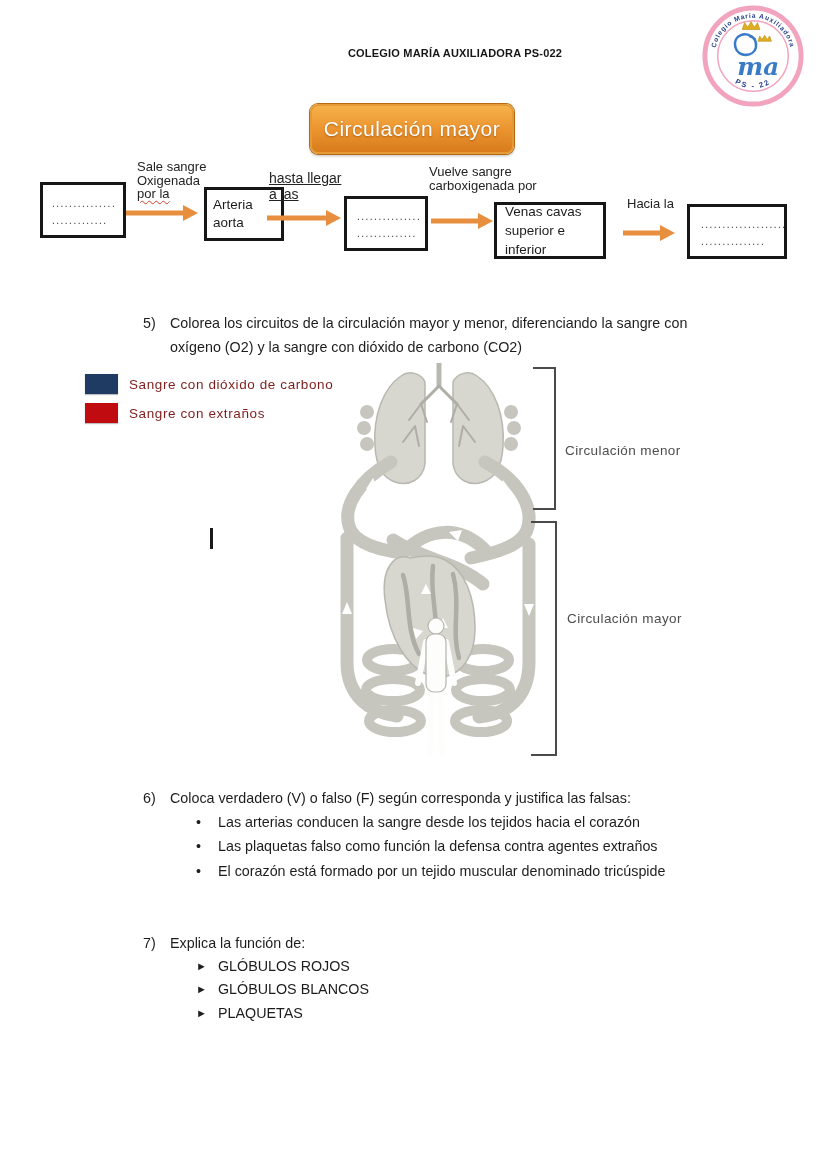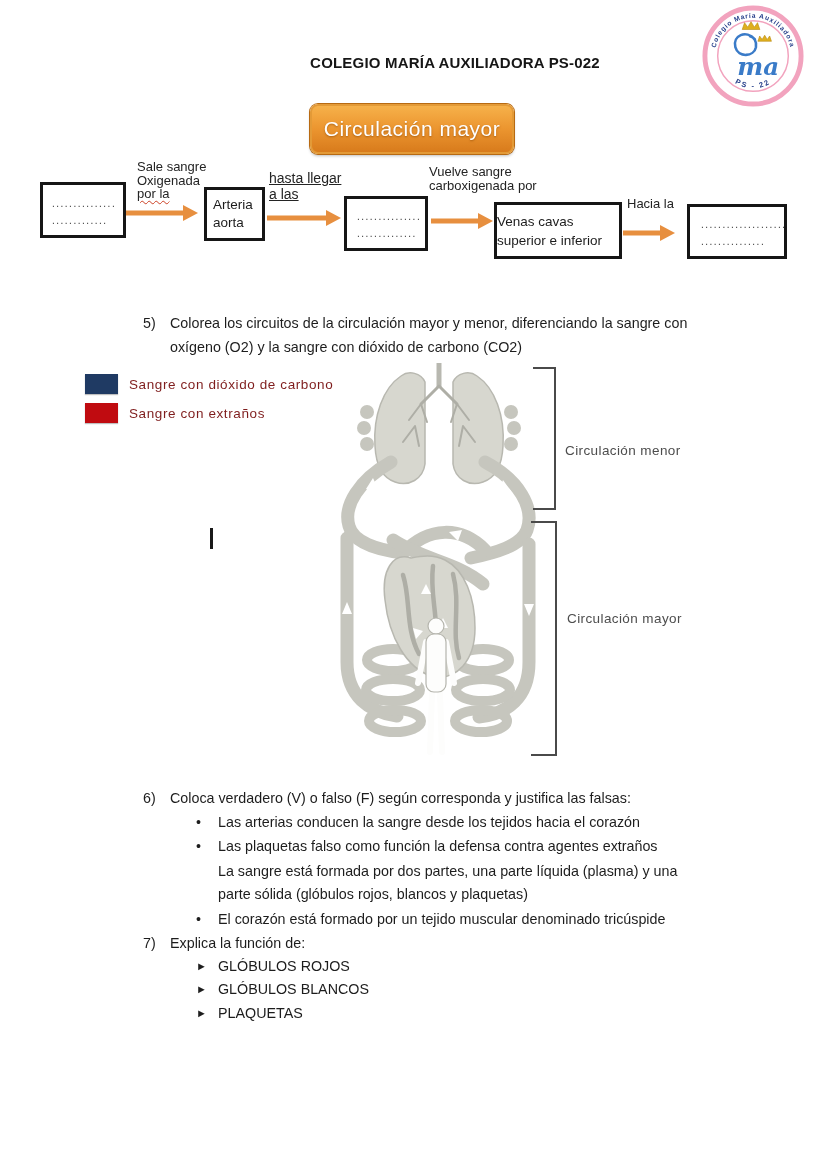--- a/index.html
+++ b/index.html
@@ -4,22 +4,22 @@
 <style>
   html,body{margin:0;padding:0;}
   body{
     width:828px;height:1171px;position:relative;background:#ffffff;
     font-family:"Liberation Sans", sans-serif;color:#1d1d1d;overflow:hidden;
   }
   .ws{white-space:pre-line;}
 
   
   .school-title{
-    position:absolute;left:105px;top:54px;width:700px;text-align:center;
-    font-size:15px;font-weight:bold;letter-spacing:.2px;color:#161616;
+    position:absolute;left:105px;top:47px;width:700px;text-align:center;
+    font-size:11px;font-weight:bold;letter-spacing:.2px;color:#161616;
   }
   .logo{position:absolute;left:699px;top:4px;width:108px;height:104px;}
 
   
   .banner{
     position:absolute;left:310px;top:104px;width:200px;height:46px;
     border-radius:8px;
     background:linear-gradient(180deg,var(--banner-top,#f6b14a) 0%,var(--banner-mid,#ec9630) 48%,var(--banner-bottom,#d87b1c) 100%);
     border:2px solid var(--banner-border,#e39a37);
     box-shadow:0 0 0 1px #b86a12, 0 2px 3px rgba(0,0,0,.25);
@@ -104,21 +104,21 @@
 
 <div class="flow-label ws" style="left:137px;top:160px;"><span class="ws">Sale sangre
 Oxigenada</span>
 <span class="wavy">por la</span></div>
 
 <svg class="flow-arrow" style="left:126px;top:204px;" width="72" height="18">
   <line x1="0" y1="9" x2="58" y2="9" stroke="currentColor" stroke-width="5"></line>
   <polygon points="57,1 72,9 57,17" fill="currentColor"></polygon>
 </svg>
 
-<div class="flow-box center" style="left:204px;top:187px;width:61px;height:54px;padding-left:6px;">
+<div class="flow-box center" style="left:204px;top:187px;width:80px;height:54px;padding-left:6px;">
   <div class="txt ws">Arteria
 aorta</div>
 </div>
 
 <div class="flow-label ws" style="left:269px;top:170px;font-size:14px;line-height:16px;text-decoration:underline;">hasta llegar
 a las</div>
 
 <svg class="flow-arrow" style="left:267px;top:209px;" width="74" height="18">
   <line x1="0" y1="9" x2="60" y2="9" stroke="currentColor" stroke-width="5"></line>
   <polygon points="59,1 74,9 59,17" fill="currentColor"></polygon>
@@ -130,21 +130,21 @@
 </div>
 
 <div class="flow-label ws" style="left:429px;top:165px;">Vuelve sangre
 carboxigenada por</div>
 
 <svg class="flow-arrow" style="left:431px;top:212px;" width="62" height="18">
   <line x1="0" y1="9" x2="48" y2="9" stroke="currentColor" stroke-width="5"></line>
   <polygon points="47,1 62,9 47,17" fill="currentColor"></polygon>
 </svg>
 
-<div class="flow-box center" style="left:494px;top:202px;width:128px;height:57px;padding-left:0;">
+<div class="flow-box center" style="left:494px;top:202px;width:112px;height:57px;padding-left:8px;">
   <div class="txt ws" style="line-height:19px;">Venas cavas
 superior e inferior</div>
 </div>
 
 <div class="flow-label" style="left:627px;top:197px;font-size:13px;">Hacia la</div>
 
 <svg class="flow-arrow" style="left:623px;top:224px;" width="52" height="18">
   <line x1="0" y1="9" x2="38" y2="9" stroke="currentColor" stroke-width="5"></line>
   <polygon points="37,1 52,9 37,17" fill="currentColor"></polygon>
 </svg>
@@ -243,24 +243,20 @@
   <div class="q-items">
     <div class="q-item">
       <span class="q-marker">•</span>
       <span class="q-text">Las arterias conducen la sangre desde los tejidos hacia el corazón</span>
     </div>
     <div class="q-item">
       <span class="q-marker">•</span>
       <span class="q-text">Las plaquetas falso como función la defensa contra agentes extraños</span>
     </div>
     <div class="q-item">
-      <span class="q-marker"></span>
-      <span class="q-text" style="max-width:492px;">La sangre está formada por dos partes, una parte líquida (plasma) y una parte sólida (glóbulos rojos, blancos y plaquetas)</span>
-    </div>
-    <div class="q-item">
       <span class="q-marker">•</span>
       <span class="q-text">El corazón está formado por un tejido muscular denominado tricúspide</span>
     </div>
   </div>
 </div>
 
 <div class="q-block q7" style="left:143px;top:932px;width:560px;">
   <div class="q-head">
     <span class="q-num">7)</span>
     <span class="q-text">Explica la función de:</span>

